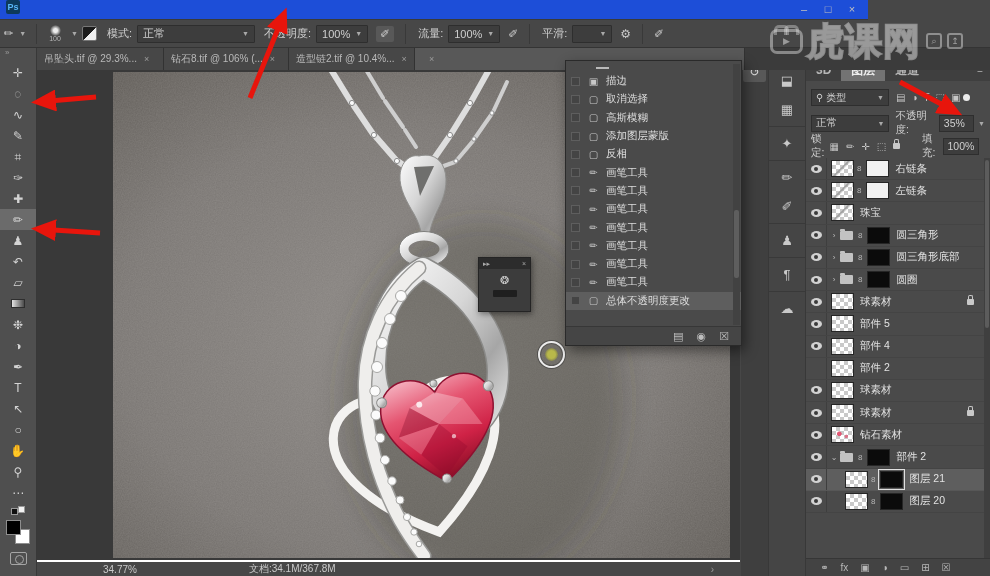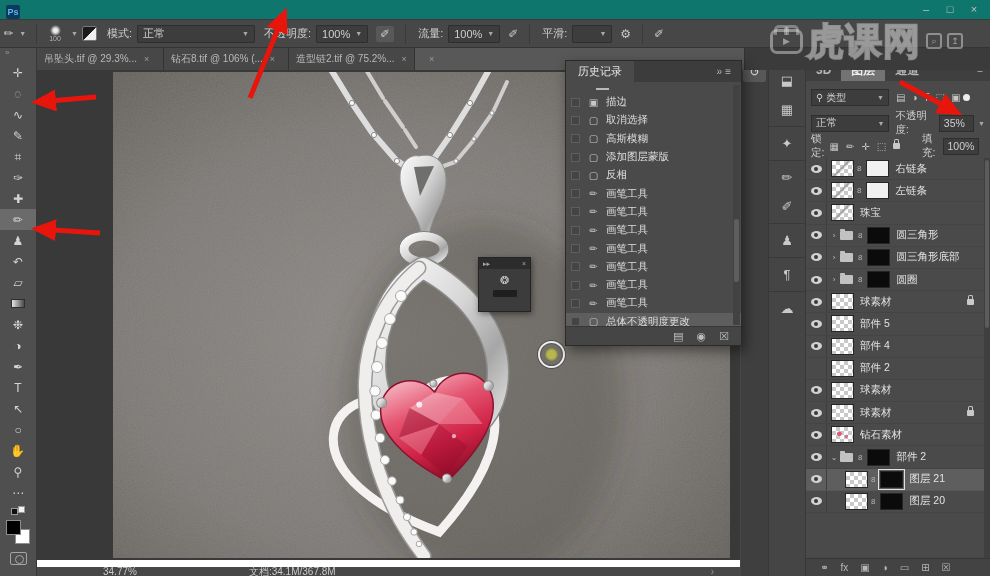--- a/index.html
+++ b/index.html
@@ -5,22 +5,22 @@
   * { box-sizing: border-box; margin: 0; padding: 0; }
   html,body { width:990px; height:576px; }
   body {
     position:relative; overflow:hidden; background:#474747;
     font-family:"Liberation Sans","DejaVu Sans",sans-serif;
     user-select:none; color:#ccc;
   }
   .abs { position:absolute; }
 
   
-  #menu-bar { left:0; top:0; width:990px; height:20px; background:#0f766e;
-    border-bottom:1px solid #3a3a3a; display:flex; align-items:flex-end; z-index:30; }
+  #menu-bar { left:0; top:0; width:868px; height:20px; background:#1d4ed8;
+    border-bottom:1px solid #3a3a3a; display:flex; align-items:flex-start; z-index:30; }
   #ps-logo { width:14px; height:14px; margin:0 9px 0 6px; background:#0d3a5c; color:#58b6f6;
     font-size:9px; font-weight:bold; display:flex; align-items:center; justify-content:center; border-radius:2px; }
   .menu-item { font-size:11px; color:#dcdcdc; padding:0 8px; line-height:20px; white-space:nowrap; }
   #win-controls { position:absolute; right:4px; top:0; display:flex; }
   .win-btn { width:24px; text-align:center; color:#c0c0c0; font-size:11px; line-height:18px; }
 
   
   #options-bar { left:0; top:20px; width:990px; height:28px; background:#474747;
     border-bottom:1px solid #343434; display:flex; align-items:center; font-size:11px; color:#cfcfcf; z-index:25; }
   .ob-sep { width:1px; height:20px; background:#393939; margin:0 6px; flex:none; }
@@ -61,21 +61,21 @@
   #fg-bg .fg { position:absolute; left:0; top:0; width:15px; height:15px; border:1px solid #8e8e8e; z-index:2; }
   #fg-bg .bg { position:absolute; right:0; bottom:0; width:15px; height:15px; border:1px solid #8e8e8e; }
   #quickmask { width:17px; height:13px; border:1px solid #a5a5a5; border-radius:2px; margin-top:8px; position:relative; flex:none; }
   #quickmask::after { content:""; position:absolute; left:4px; top:2px; width:7px; height:7px; border:1px solid #a5a5a5; border-radius:50%; }
 
   
   #canvas-area { left:37px; top:70px; width:703px; height:490px; background:#393939; overflow:hidden; z-index:1; }
   #photo { position:absolute; left:76px; top:2px; width:617px; height:486px; }
 
   
-  #status-bar { left:37px; top:560px; width:703px; height:16px; background:#474747; border-top:7px solid #ffffff;
+  #status-bar { left:37px; top:560px; width:703px; height:16px; background:#474747; border-top:2px solid #ffffff;
     display:flex; align-items:center; font-size:10px; color:#c9c9c9; z-index:6; }
   #sb-zoom { margin-left:66px; }
   #sb-doc { margin-left:112px; }
   #sb-chevron { margin-left:auto; margin-right:26px; color:#9a9a9a; }
 
   
   #history-panel { left:565px; top:60px; width:177px; height:286px; background:#4a4a4a;
     border:1px solid #2a2a2a; box-shadow:3px 5px 12px rgba(0,0,0,.45); z-index:15; display:flex; flex-direction:column; }
   .hp-header { height:21px; background:#3c3c3c; display:flex; align-items:center; flex:none; }
   .hp-tab { background:#4a4a4a; color:#e4e4e4; font-size:11px; padding:0 12px; line-height:21px; }
@@ -238,21 +238,21 @@
 <div class="abs" id="tab-bar">
     <div class="doc-tab" style="max-width: 127px; width: 127px;">
       <span>吊坠头.tif @ 29.3%...</span>
       <span class="tab-close">×</span>
     </div>
     <div class="doc-tab" style="max-width: 125px; width: 125px;">
       <span>钻石8.tif @ 106% (...</span>
       <span class="tab-close">×</span>
     </div>
     <div class="doc-tab" style="max-width: 126px; width: 126px;">
-      <span>造型链2.tif @ 75.2%...</span>
+      <span>造型链2.tif @ 10.4%...</span>
       <span class="tab-close">×</span>
     </div>
     <div class="doc-tab active" style="max-width: 330px; width: 330px;">
       <span class="tab-close">×</span>
     </div>
   </div>
 
 <div class="abs" id="toolbar">
   <div id="toolbar-collapse">»</div>
   <div id="tool-list" style="display:flex;flex-direction:column;align-items:center;">
@@ -452,24 +452,20 @@
   </div>
 </div>
 
 <div class="abs" id="status-bar">
   <span id="sb-zoom">34.77%</span>
   <span id="sb-doc">文档:34.1M/367.8M</span>
   <span id="sb-chevron">›</span>
 </div>
 
 <div class="abs" id="history-panel">
-  <div class="hp-header">
-    <span class="hp-tab">历史记录</span>
-    <span class="hp-hicons"><span>»</span><span>≡</span></span>
-  </div>
   <div class="hp-list" id="hp-list">
     <div class="hp-partial">
         <i></i>
       </div>
 
   <div class="hp-row">
         <span class="hp-check"></span>
         <span class="hp-ico">▣</span>
         <span class="hp-label">描边</span>
       </div>

